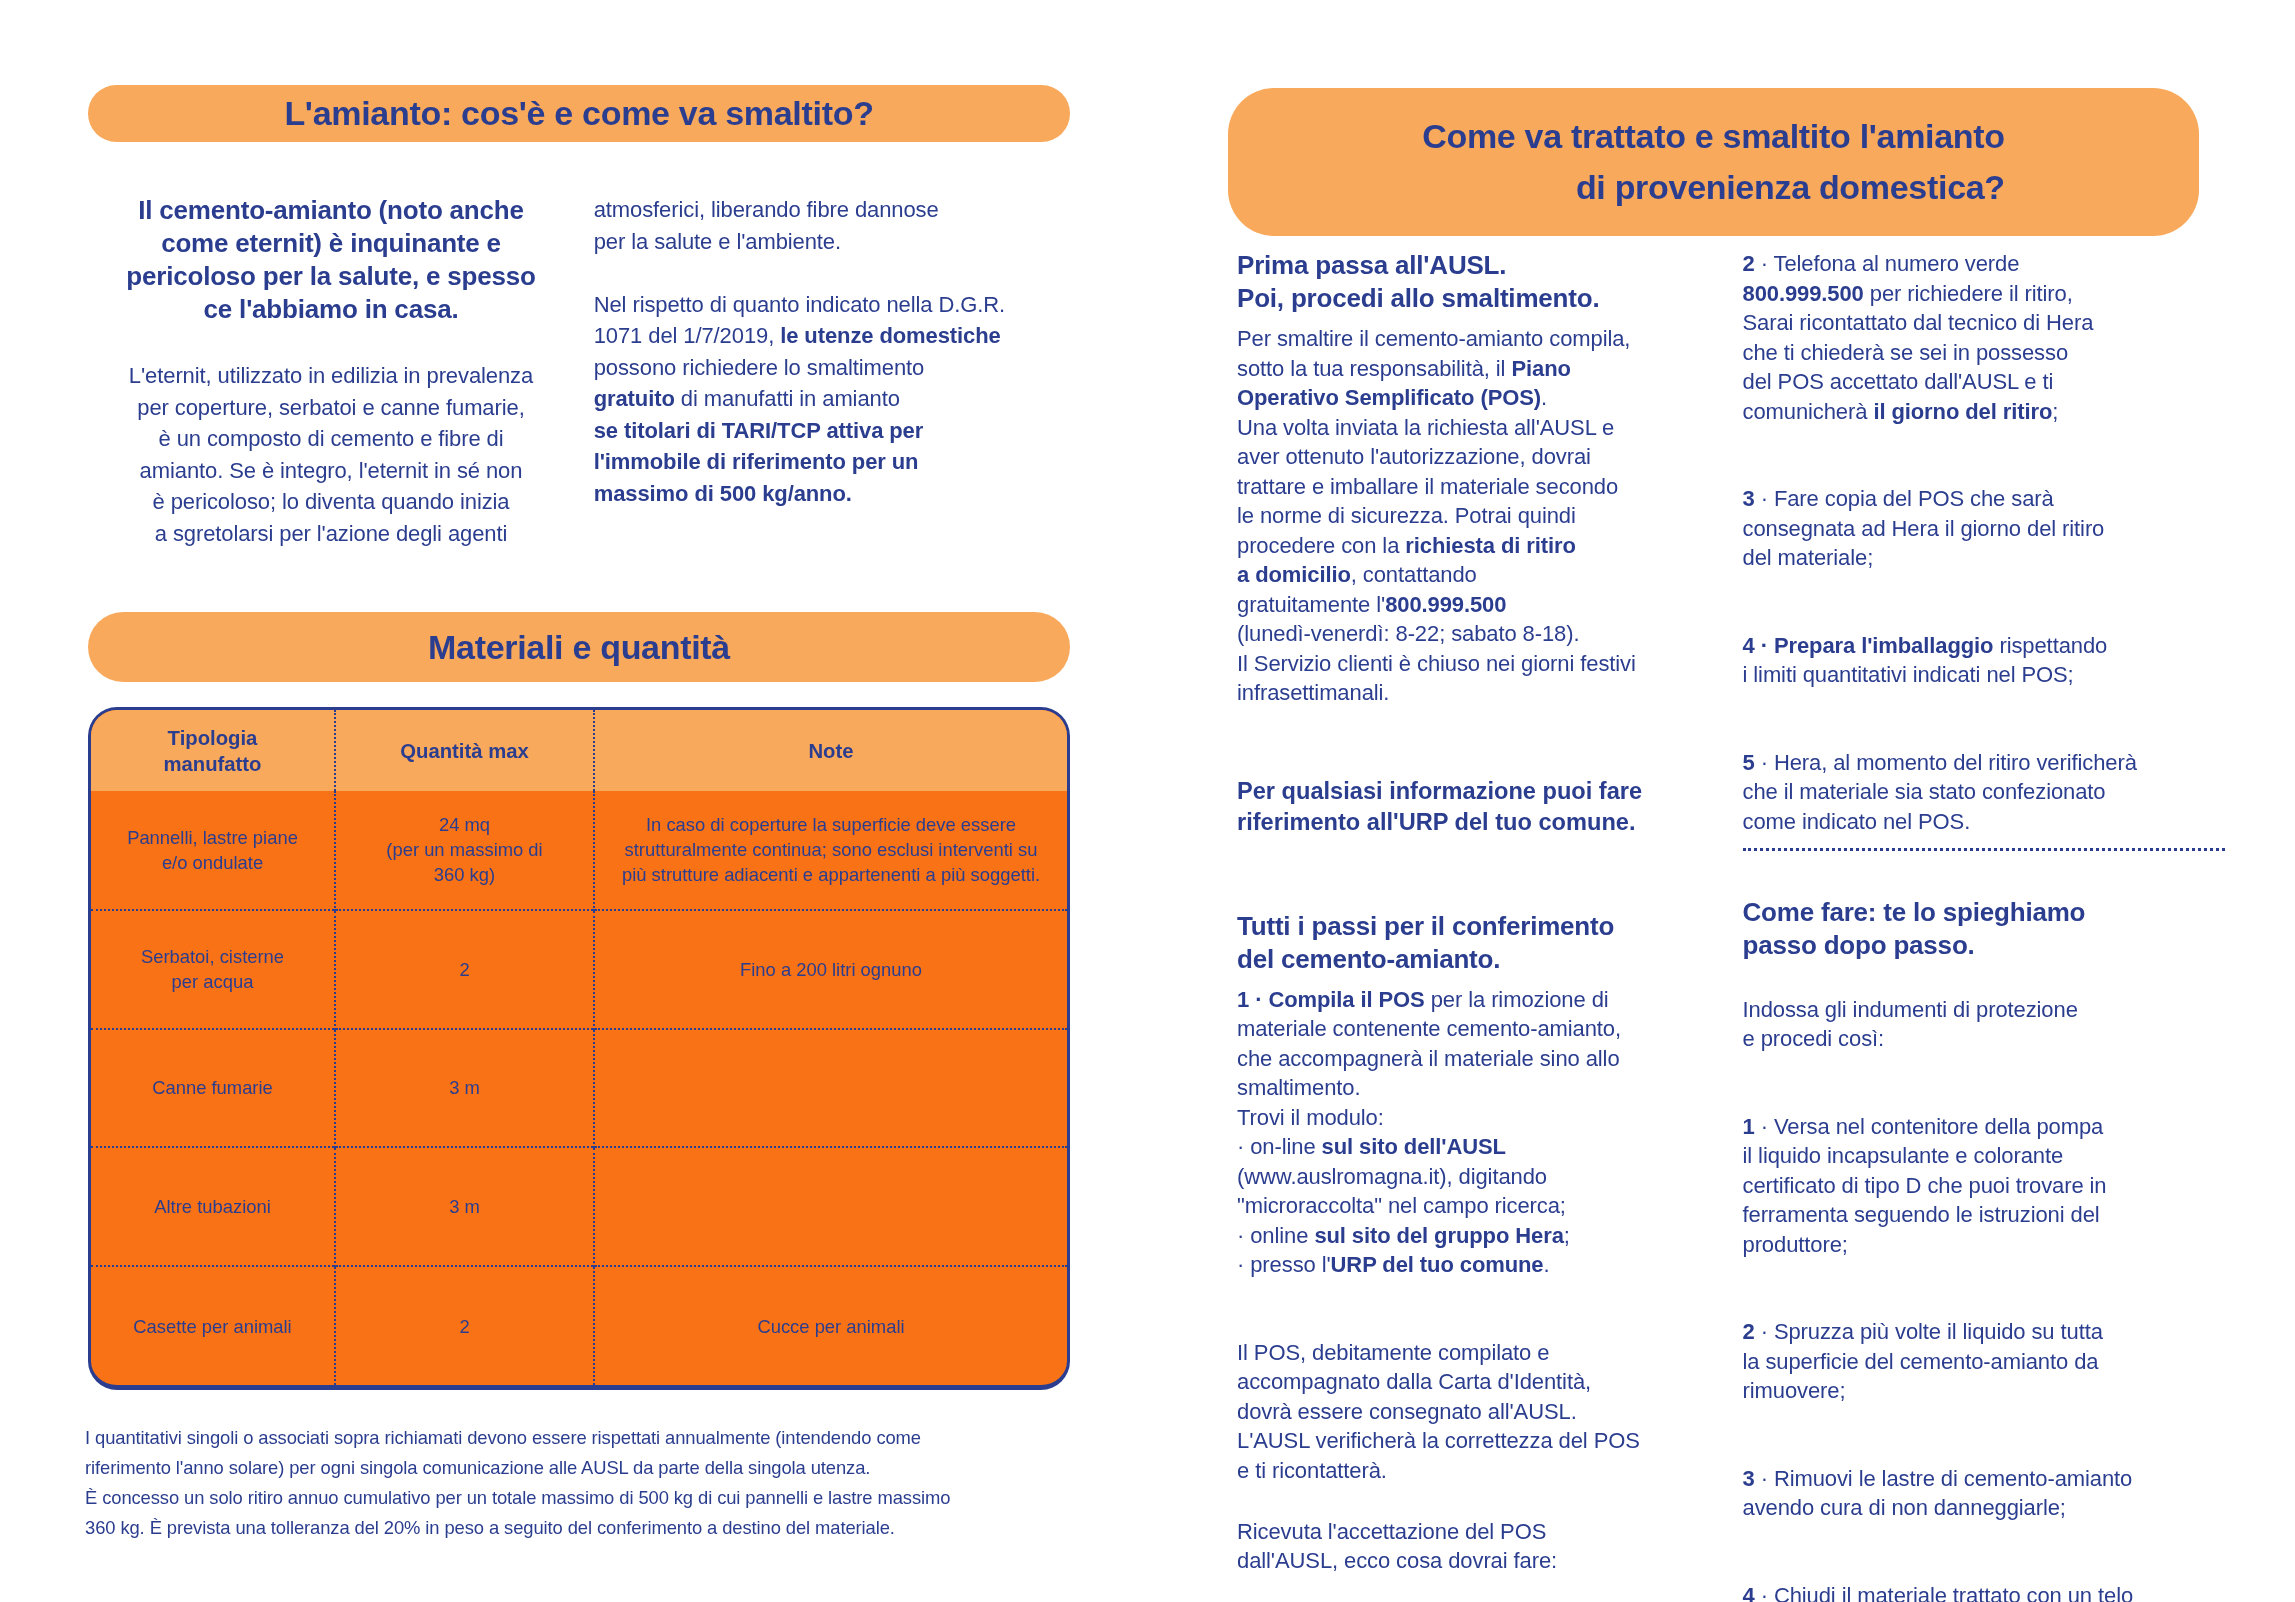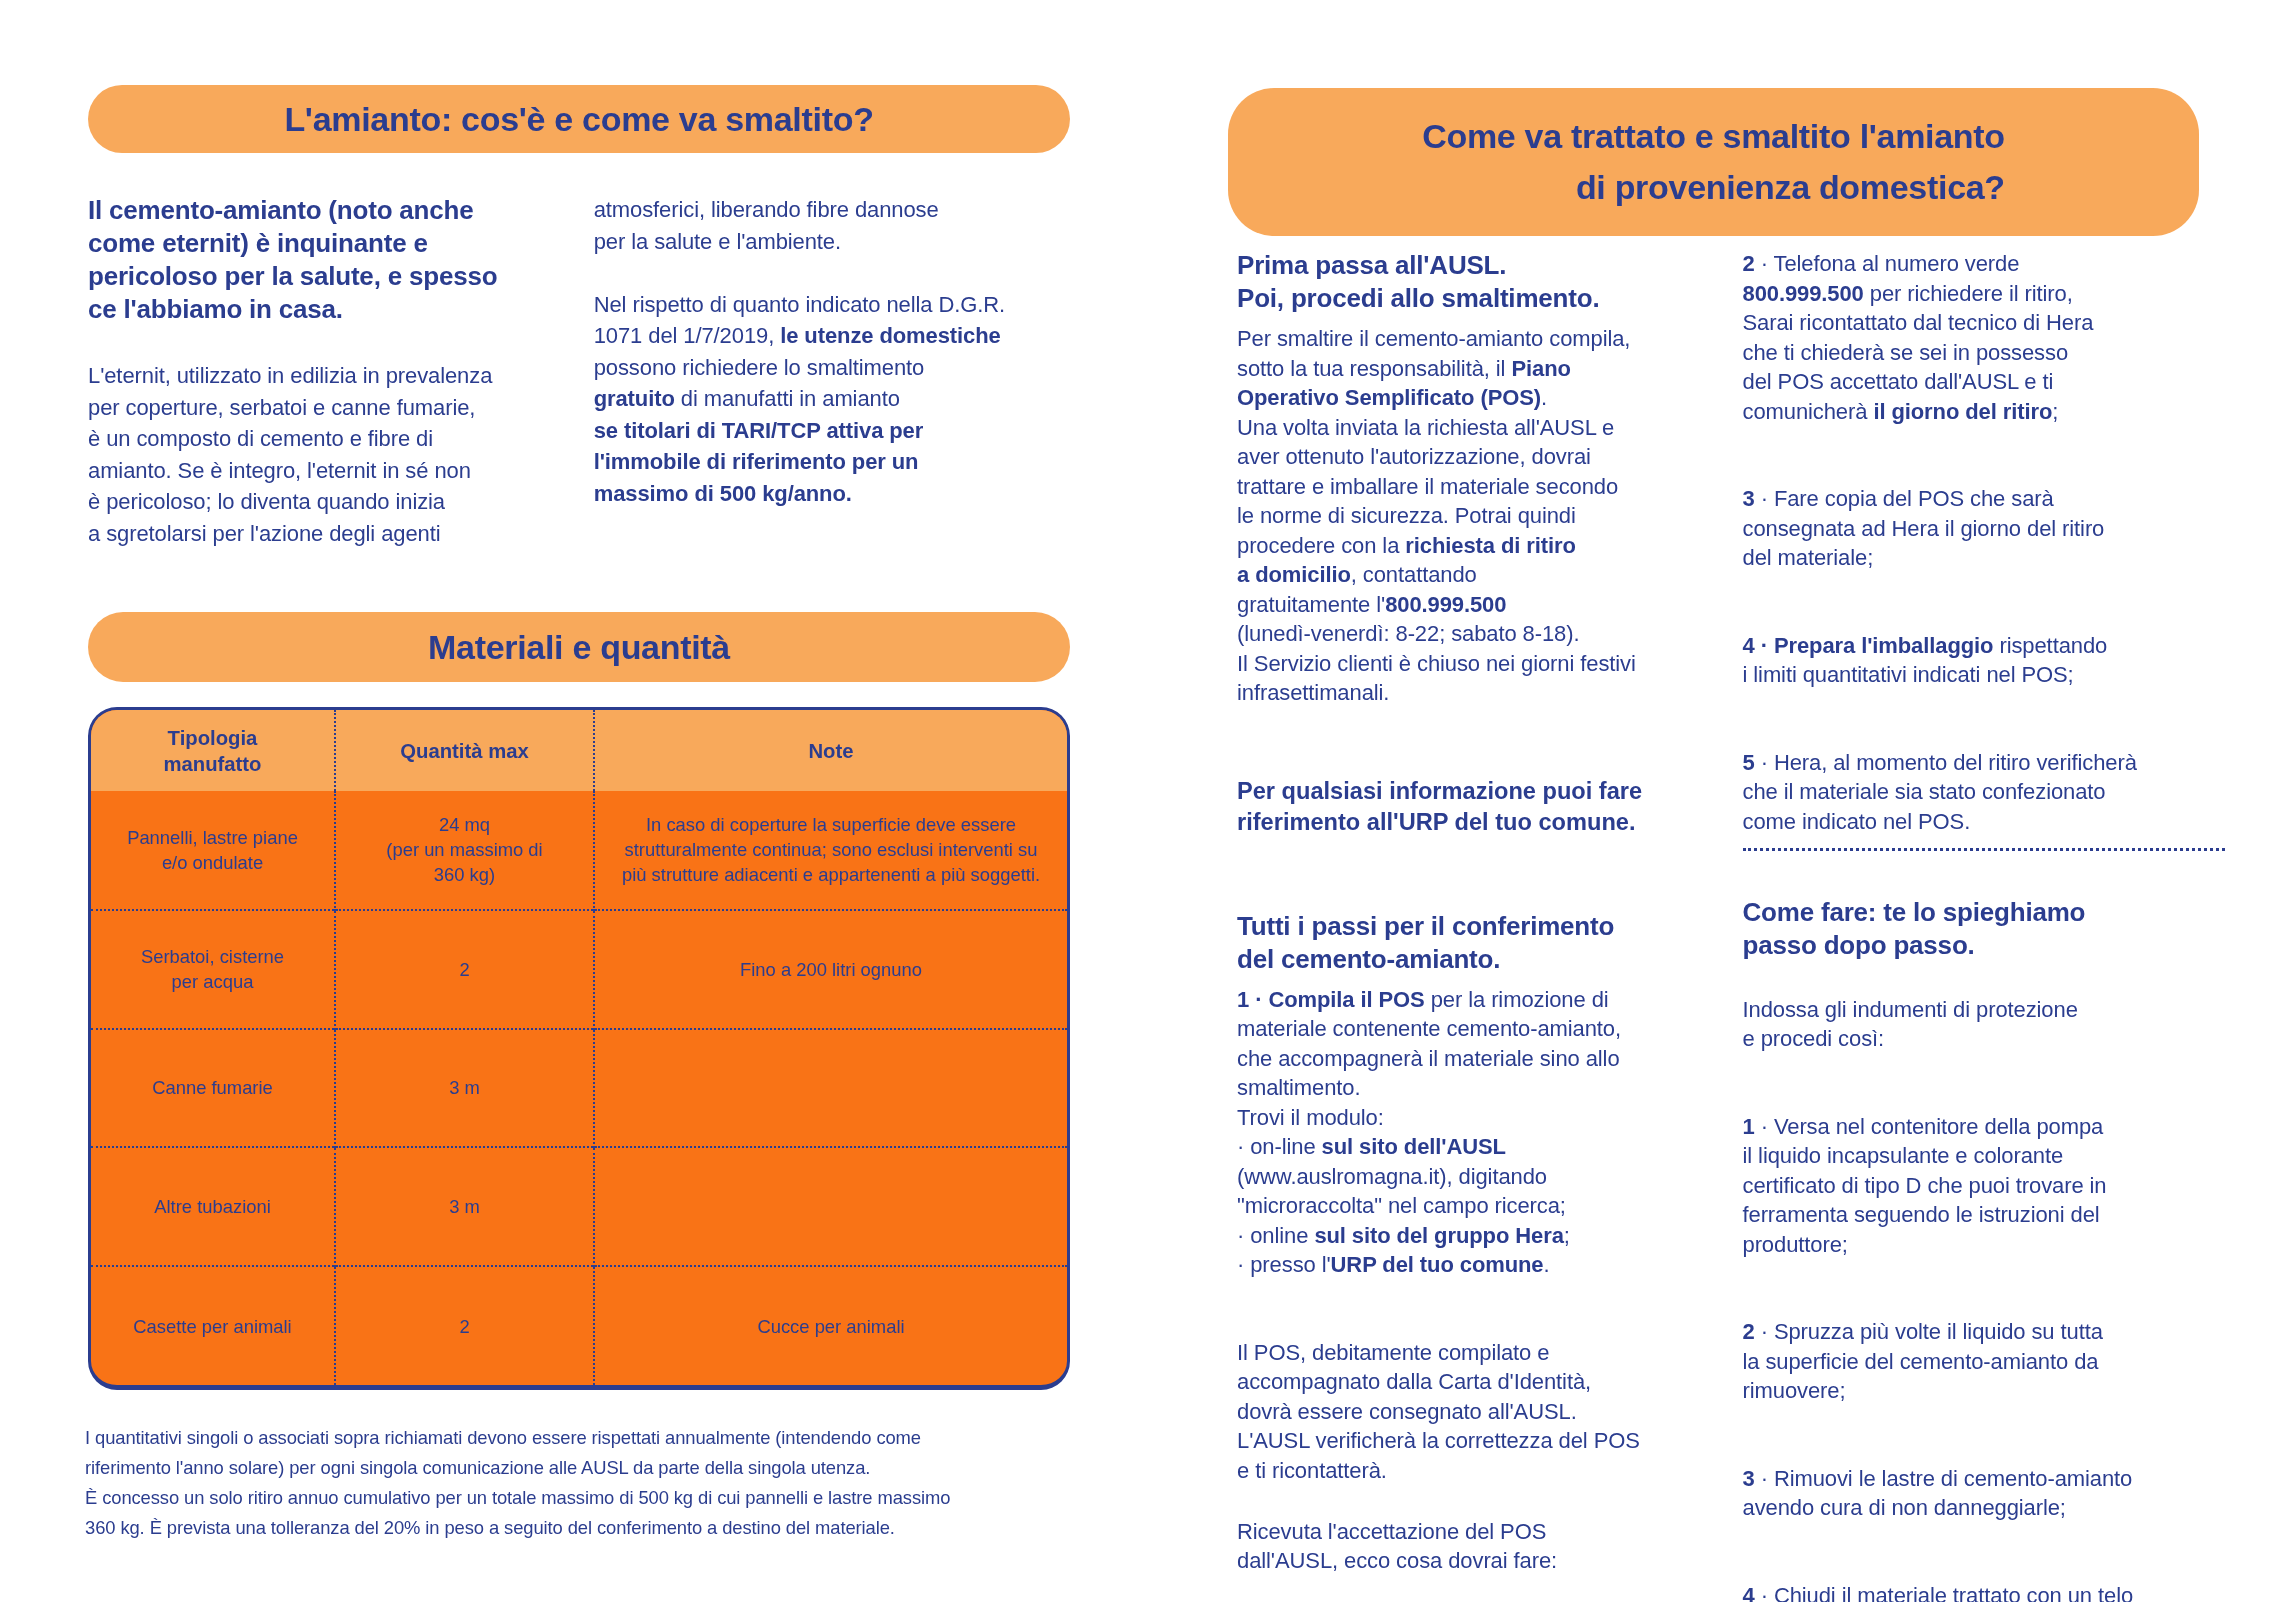--- a/index.html
+++ b/index.html
@@ -8,27 +8,27 @@
 
   .page { position:absolute; top:0; height:1603px; width:1148px; }
   .page-left { left:0; }
   .page-right { left:1148px; }
 
   
   .banner { position:absolute; background:#F8A95B; display:flex; align-items:center;
             justify-content:center; text-align:center; }
   .banner .banner-text { font-weight:bold; font-size:34px; line-height:51px;
             letter-spacing:-0.3px; white-space:pre-line; }
-  #banner-left-title   { left:88px; top:85px; width:982px; height:68px; border-radius:35px; }
+  #banner-left-title   { left:88px; top:85px; width:982px; height:57px; border-radius:35px; }
   #banner-left-table   { left:88px; top:612px; width:982px; height:70px; border-radius:35px; }
   #banner-right-title  { left:80px; top:88px; width:971px; height:148px; border-radius:46px;text-align:right; }
 
   
   .intro { position:absolute; left:88px; top:194px; width:995px; display:flex; gap:19.7px; }
-  .intro .col-a { width:486px; }
+  .intro .col-a { width:486px;text-align:center; }
   .intro .col-b { width:476px; }
   .lead  { font-weight:bold; font-size:26px; line-height:33px; white-space:pre; margin-bottom:34px; letter-spacing:-0.2px; }
   .body-text { font-size:22px; line-height:31.5px; white-space:pre; letter-spacing:-0.1px; }
   .intro .col-b .body-text:first-child { margin-bottom:31.5px; }
 
   
   .table-wrap { position:absolute; left:88px; top:707px; width:982px; height:683px;
                 border:3.3px solid #2B3D8F; border-bottom-width:5.9px; border-radius:29px;
                 overflow:hidden; background:#f97316; }
   table { border-collapse:collapse; width:100%; height:100%; table-layout:fixed; }

